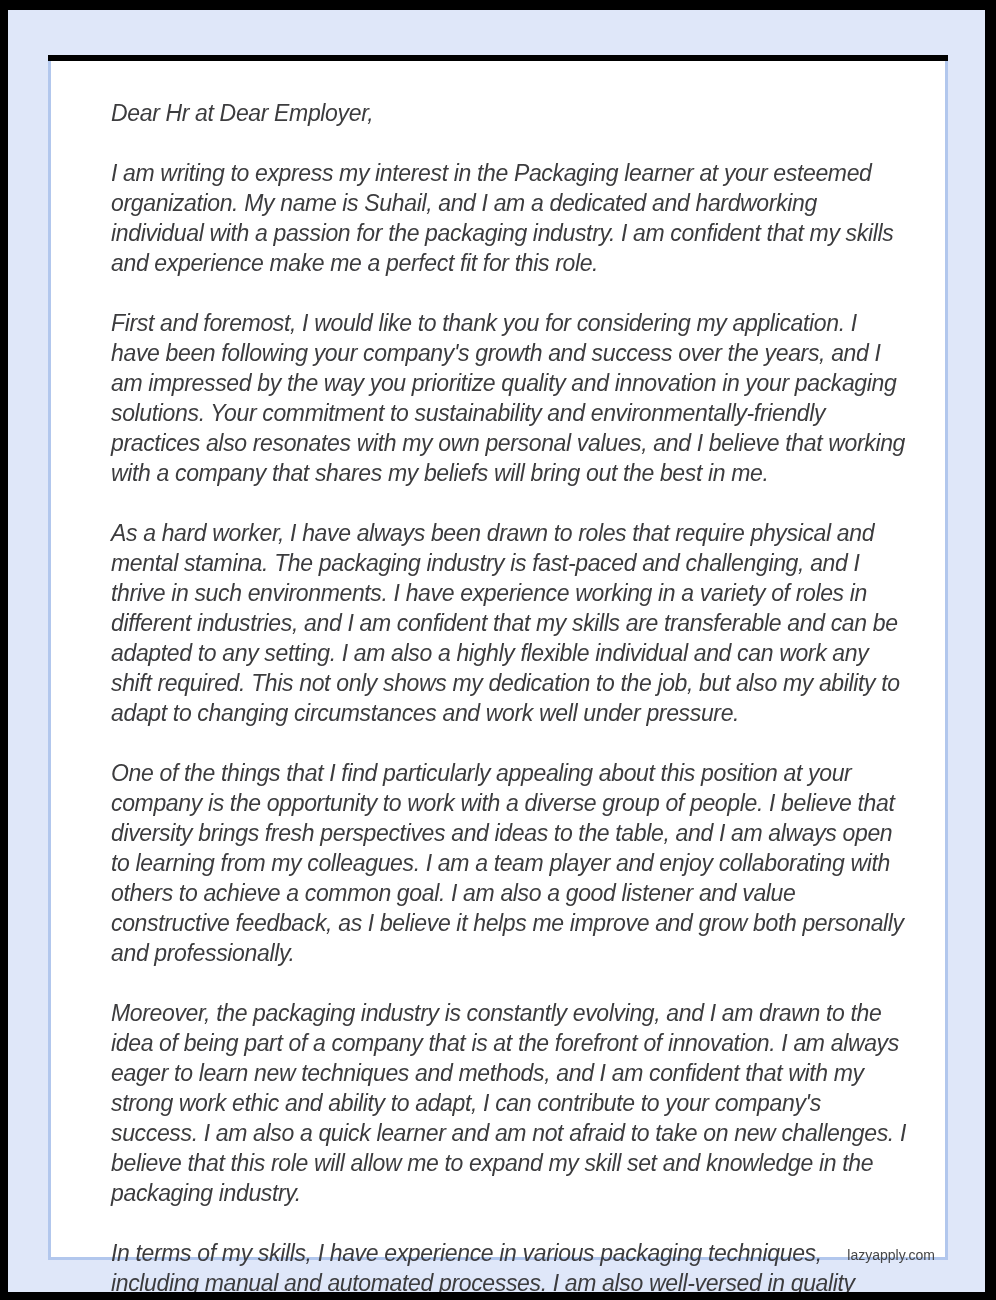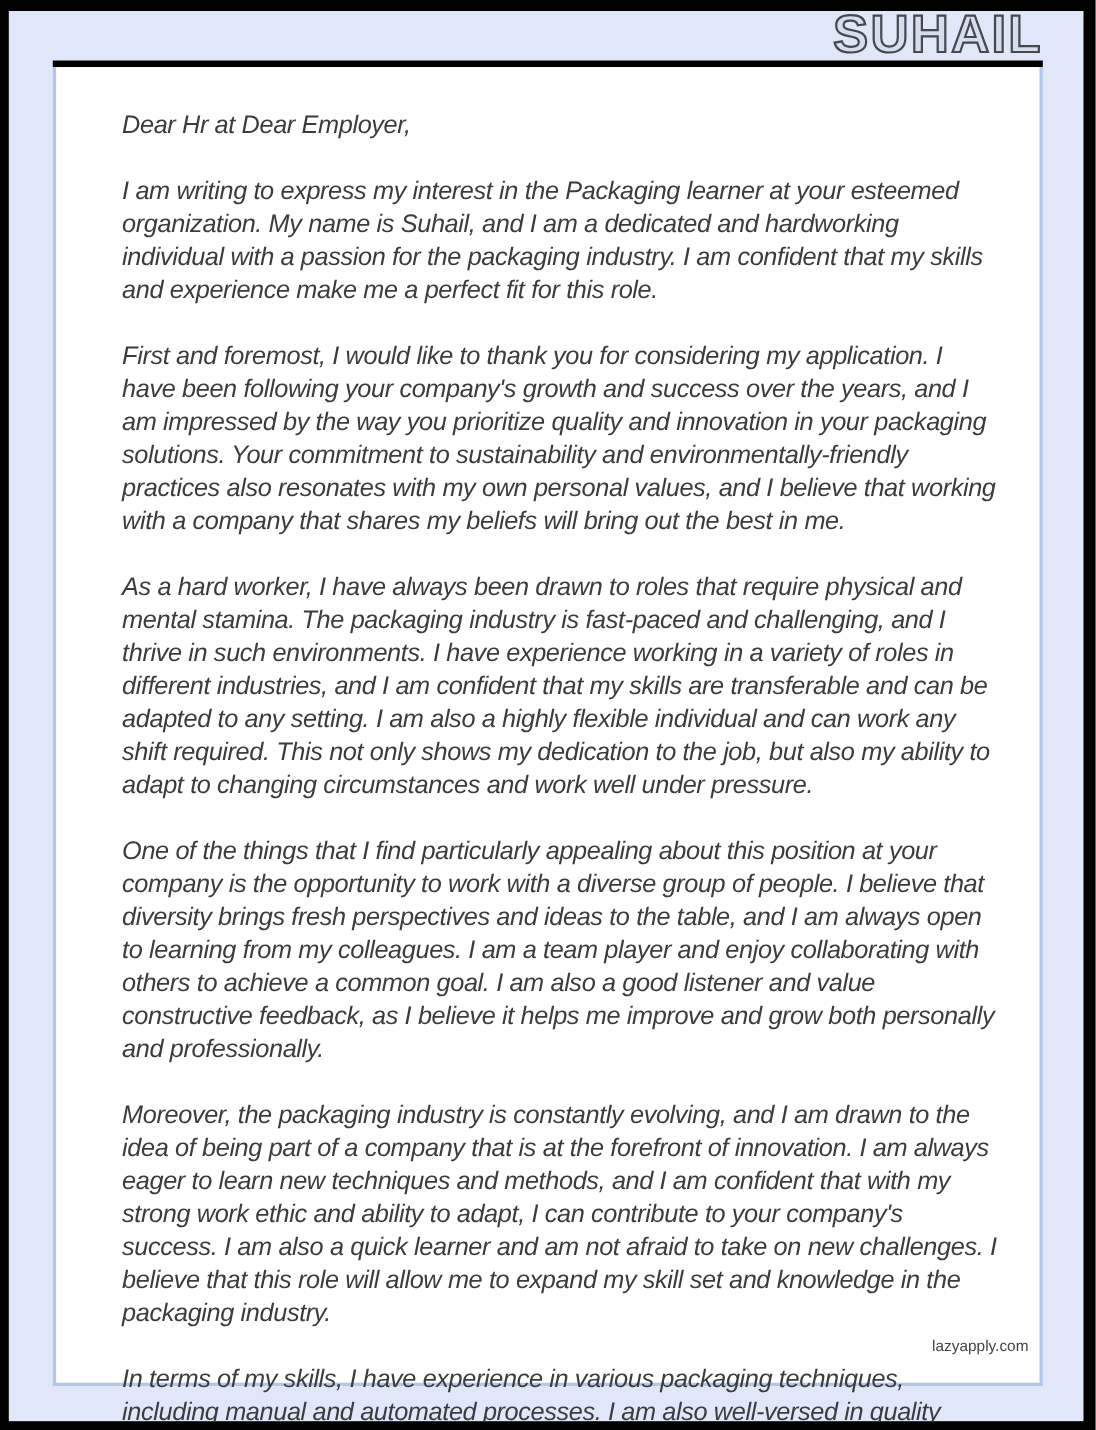--- a/index.html
+++ b/index.html
@@ -69,34 +69,33 @@
     letter-spacing: -0.35px;
     font-weight: 300;
     color: #3c3c3e;
     font-style: italic;
   }
   .letter p {
     margin: 0 0 30px 0;
   }
   .watermark {
     position: absolute;
-    top: 1204px;
+    top: 1236px;
     right: 50px;
     font-size: 14px;
     line-height: 18px;
     letter-spacing: 0;
     color: #454545;
   }
 </style>
 </head>
 <body>
 
 <div class="page-bg">
 
-  <div class="brand">SUHAIL</div>
 
   <div class="header-rule"></div>
 
   <div class="doc-sheet"></div>
 
   <div class="letter">
     <p>Dear Hr at Dear Employer,</p>
     <div>
         <p>I am writing to express my interest in the Packaging learner at your esteemed organization. My name is Suhail, and I am a dedicated and hardworking individual with a passion for the packaging industry. I am confident that my skills and experience make me a perfect fit for this role.</p>
         <p>First and foremost, I would like to thank you for considering my application. I have been following your company's growth and success over the years, and I am impressed by the way you prioritize quality and innovation in your packaging solutions. Your commitment to sustainability and environmentally-friendly practices also resonates with my own personal values, and I believe that working with a company that shares my beliefs will bring out the best in me.</p>

